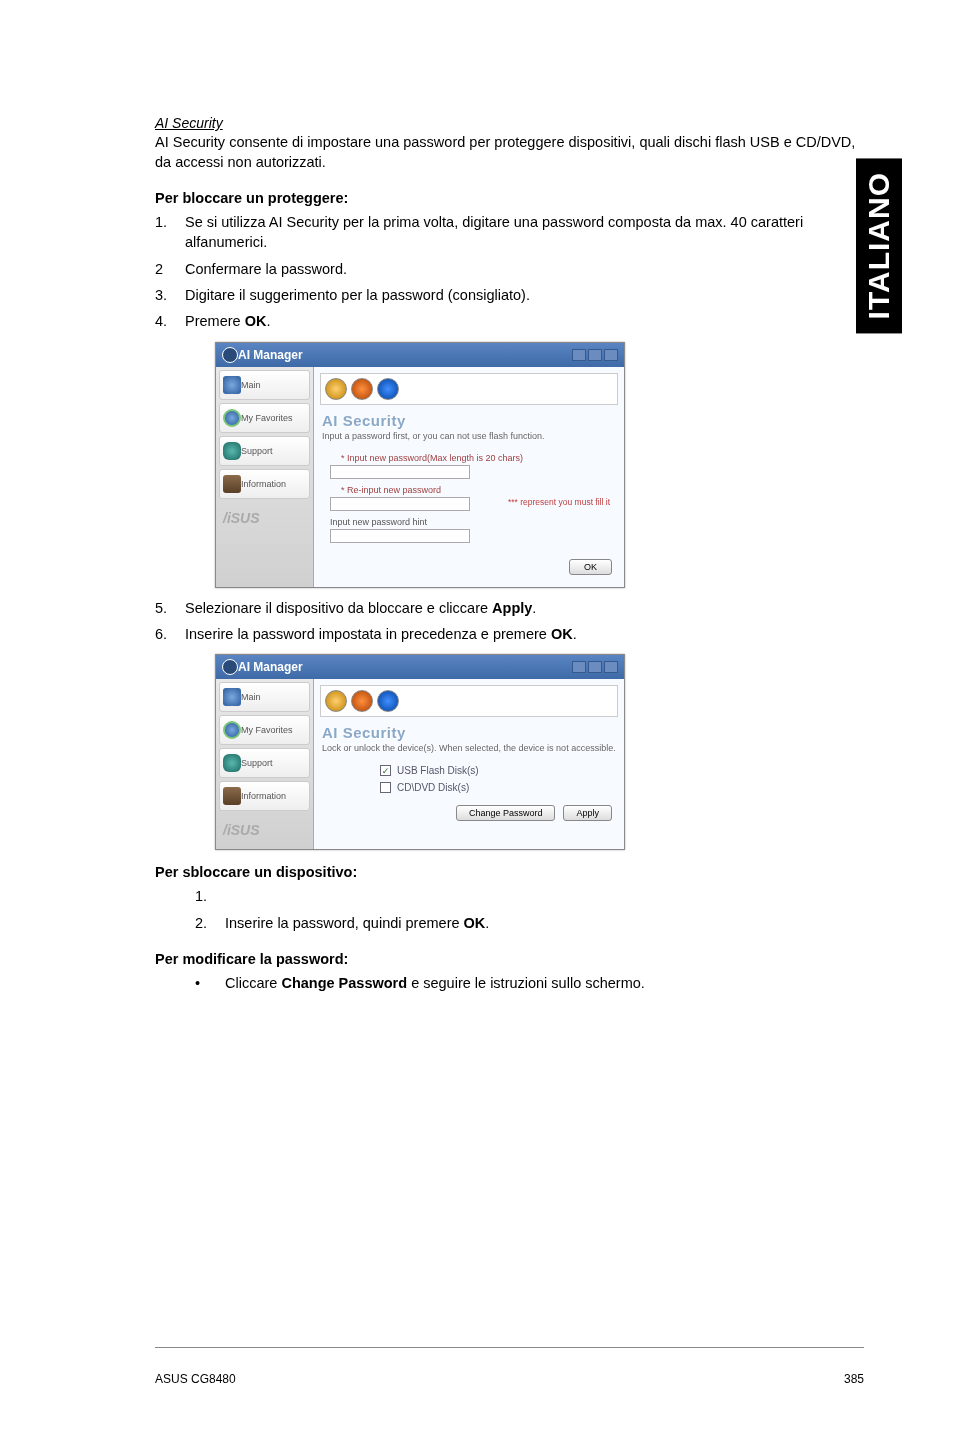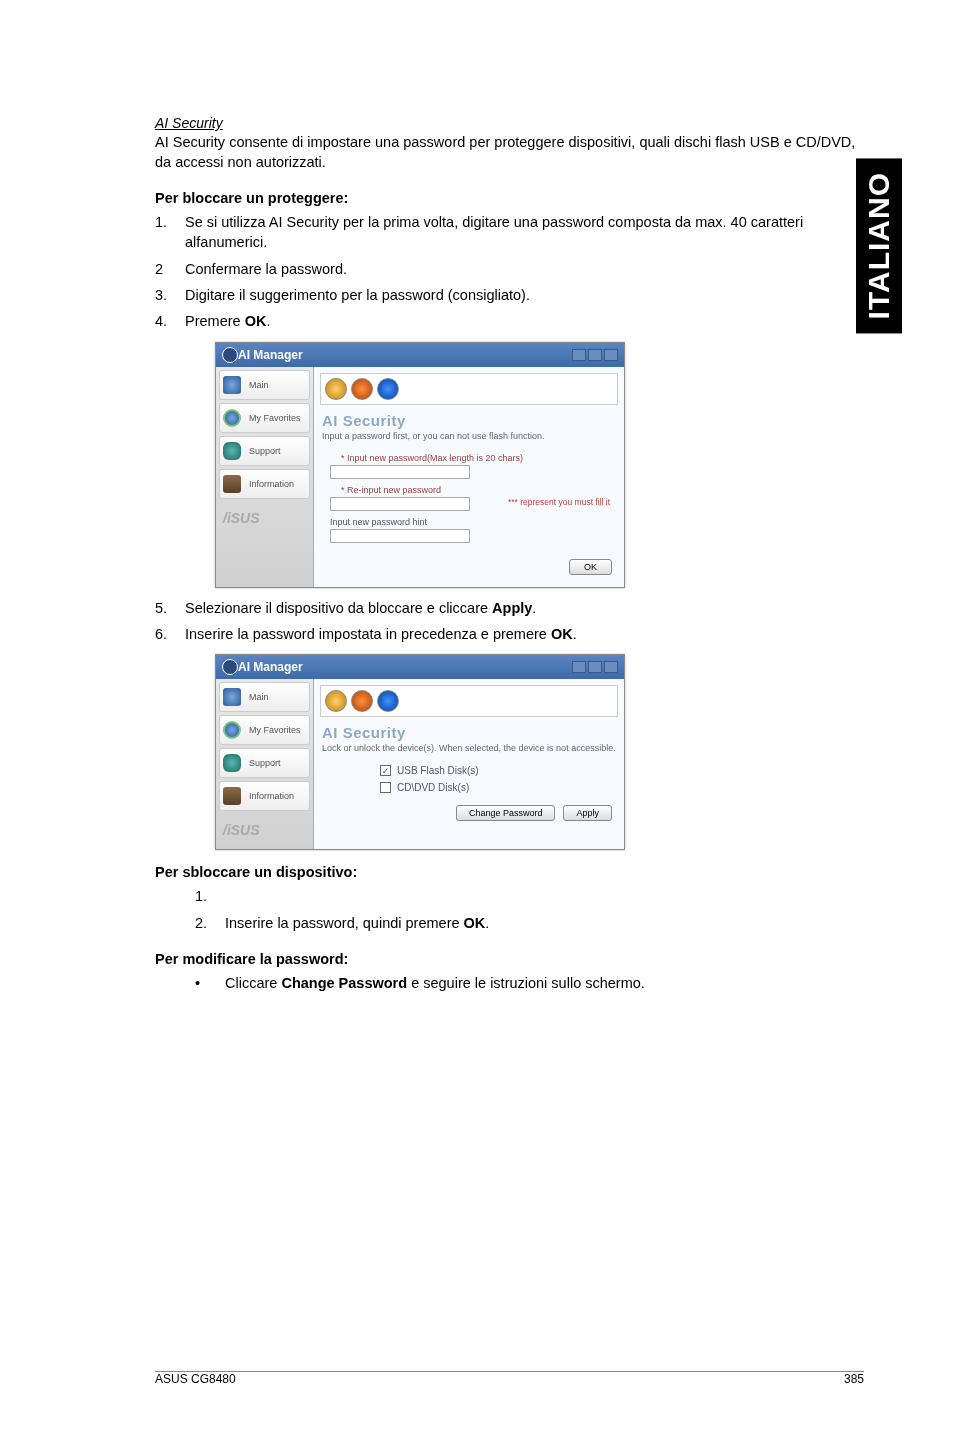--- a/index.html
+++ b/index.html
@@ -106,21 +106,21 @@
     }
     .sidebar {
       width: 98px;
       background: linear-gradient(#e8e8e8, #d0d0d0);
       border-right: 1px solid #aaa;
       padding: 3px;
     }
     .side-item {
       display: flex;
       align-items: center;
-      gap: 8px;
+      gap: 0;
       padding: 5px 3px;
       border: 1px solid #ccc;
       background: linear-gradient(#fff,#eee);
       margin-bottom: 3px;
       border-radius: 3px;
       font-size: 9px;
       color: #555;
       cursor: pointer;
     }
     .side-icon {
@@ -228,21 +228,21 @@
       background: linear-gradient(#fff,#ddd);
       font-size: 9px;
       border-radius: 3px;
     }
     .footer {
       position: absolute;
       bottom: 52px;
       left: 155px;
       right: 90px;
       border-top: 1px solid #888;
-      padding-top: 0;
+      padding-top: 24px;
       display: flex;
       justify-content: space-between;
       font-size: 12px;
       color: #000;
     }
     .clear { clear: both; }
   </style>
 </head>
 <body>
 

